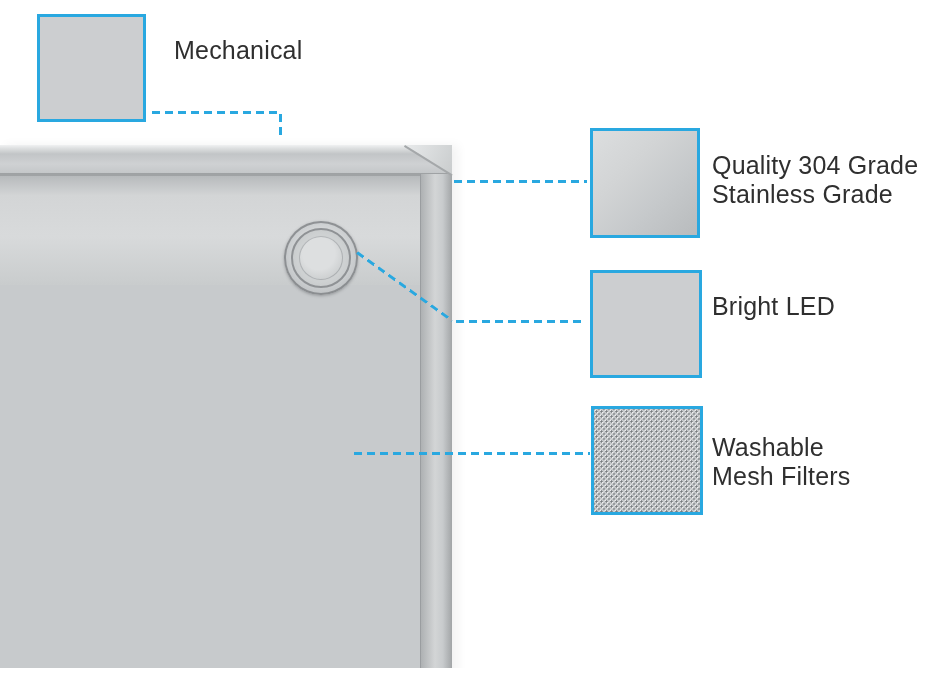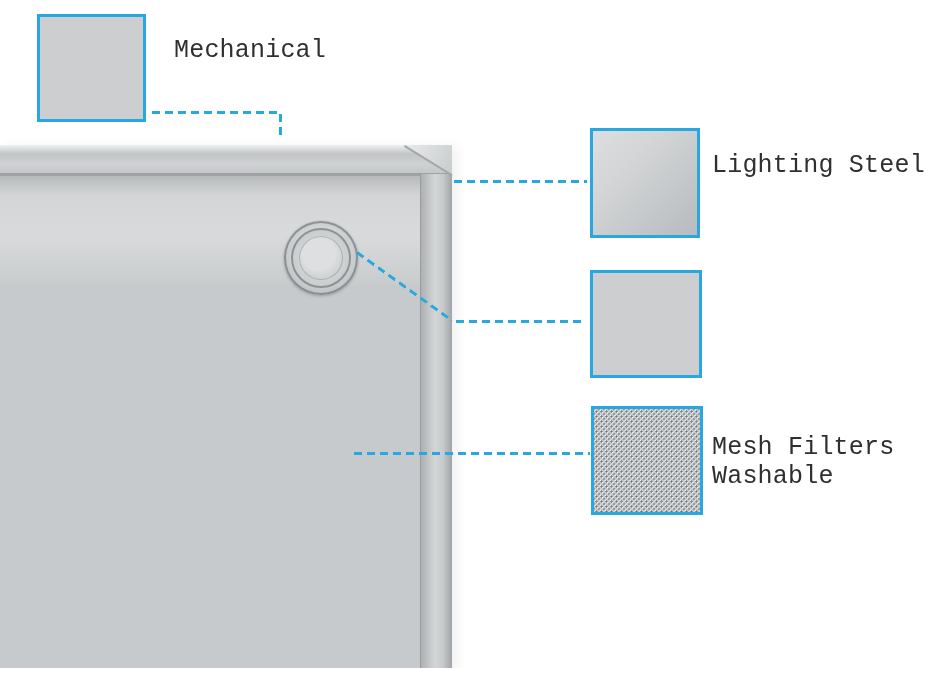--- a/index.html
+++ b/index.html
@@ -1,17 +1,17 @@
 <!DOCTYPE html>
 <html><head>
 <meta charset="utf-8">
 <style>
   html,body{margin:0;padding:0;background:#ffffff;}
   .canvas{position:relative;width:933px;height:668px;background:#ffffff;overflow:hidden;
-          font-family:Liberation Mono, monospace;}
+          font-family:Liberation Sans, sans-serif;}
   .abs{position:absolute;}
 
   
   .label{position:absolute;color:#2f2f2f;font-size:25px;line-height:29px;letter-spacing:.2px;}
 
   
   .dash-h{position:absolute;height:3px;
     background:repeating-linear-gradient(90deg,#29a8e0 0 8px,transparent 8px 13px);}
   .dash-v{position:absolute;width:3px;
     background:repeating-linear-gradient(180deg,#29a8e0 0 8px,transparent 8px 13px);}
@@ -176,41 +176,43 @@
   </div>
   <div class="label" style="left:174px;top:36px">
     <div>Mechanical</div>
   </div>
   <div class="dash-h" style="left:152px;top:111px;width:130px"></div>
   <div class="dash-v" style="left:279px;top:114px;height:21px"></div>
 
   <div class="dash-h" style="left:454px;top:180px;width:133px"></div>
   <div class="callout steel-swatch" style="left:590px;top:128px;width:110px;height:110px"></div>
   <div class="label" style="left:712px;top:151px">
-    <div>Lighting Steel</div>
+    <div>Quality 304 Grade</div>
+    <div>Stainless Grade</div>
   </div>
 
   <div class="dash-h dash-diag" style="left:357px;top:251px;width:117px;transform:rotate(35.6deg)"></div>
   <div class="dash-h" style="left:456px;top:320px;width:130px"></div>
   <div class="callout c-led" style="left:590px;top:270px;width:112px;height:108px">
     <div class="abs led ring1">
       <div class="abs led ring2">
         <div class="abs led ring3">
           <div class="abs led ring4">
             <div class="abs led glow">
               <div class="abs led core"></div>
             </div>
           </div>
         </div>
       </div>
     </div>
   </div>
   <div class="label" style="left:712px;top:292px">
+    <div>Bright LED</div>
   </div>
 
   <div class="dash-h" style="left:354px;top:452px;width:236px"></div>
   <div class="callout mesh" style="left:591px;top:406px;width:112px;height:109px"></div>
   <div class="label" style="left:712px;top:433px">
+    <div>Washable</div>
     <div>Mesh Filters</div>
-    <div>Washable</div>
   </div>
 
 </div>
 
 </body></html>

